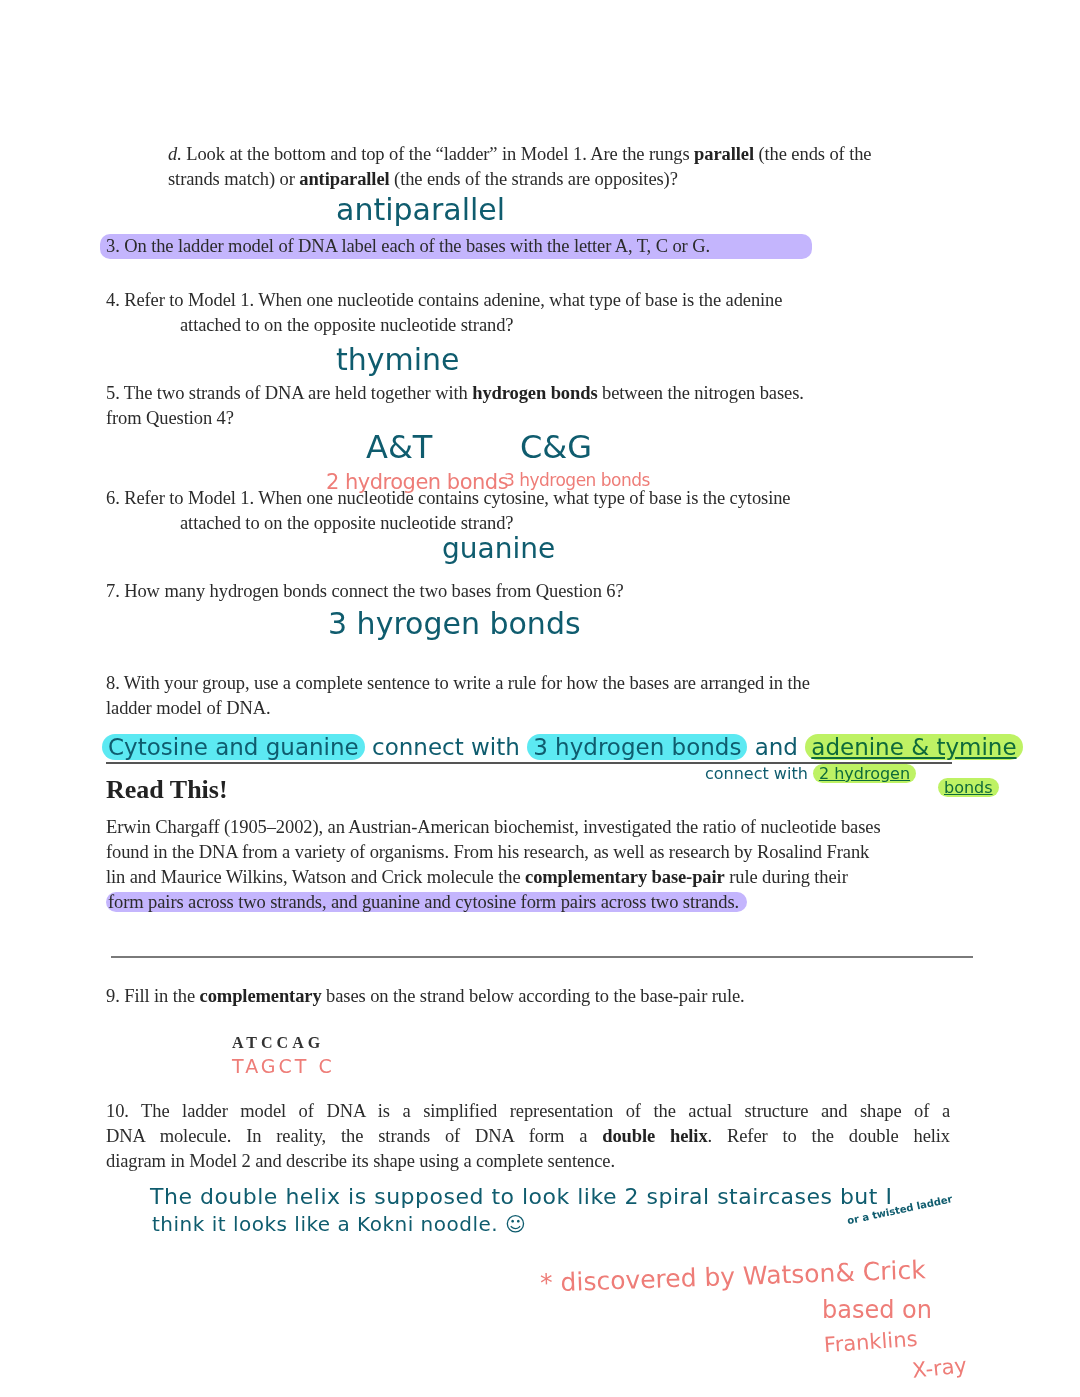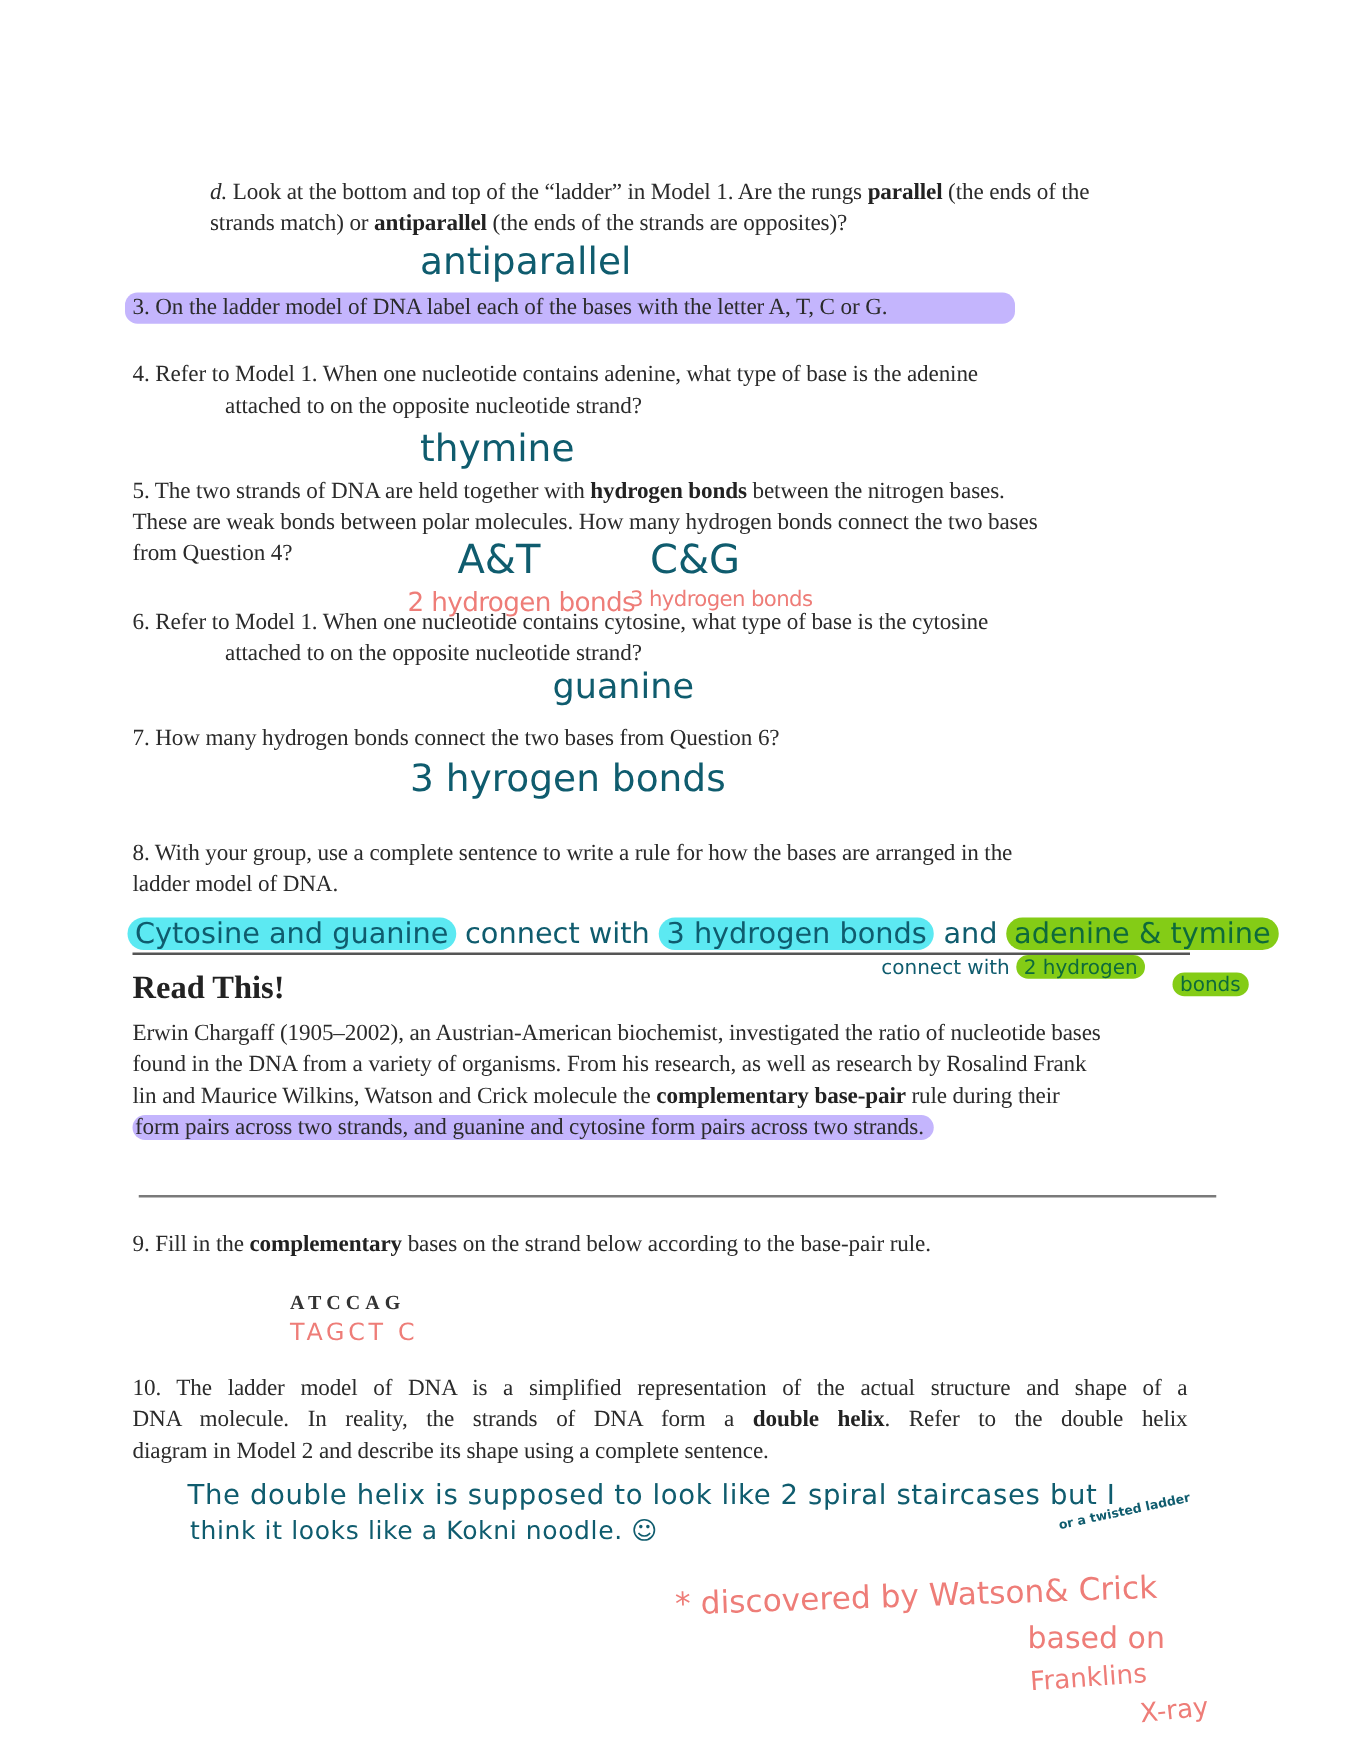--- a/index.html
+++ b/index.html
@@ -5,21 +5,21 @@
   html, body { margin: 0; padding: 0; background: #ffffff; }
   body { width: 1080px; height: 1397px; position: relative; overflow: hidden;
          font-family: "Liberation Serif", "DejaVu Serif", serif; color: #2b2b2b; }
   .abs { position: absolute; }
   .q { font-size: 18.5px; line-height: 25px; letter-spacing: -0.1px; }
   .q b { color: #222; }
   .hl-pink { background: #c4b5fd; border-radius: 10px; }
   .hand { font-family: "DejaVu Sans", sans-serif; color: #0f5c6e; font-weight: 600; }
   .hand-pink { font-family: "DejaVu Sans", sans-serif; color: #ee7d78; }
   .hl-cyan { background: #5ce9f2; border-radius: 14px; padding: 0 6px; }
-  .hl-yellow { background: #84cc16; border-radius: 14px; padding: 0 6px; }
+  .hl-yellow { background: #bef264; border-radius: 14px; padding: 0 6px; text-decoration: underline; }
   .rule { height: 2px; background: #7a7a7a; }
   .heading { font-size: 26px; font-weight: bold; color: #222; }
   .seq { font-size: 16px; letter-spacing: 4px; color: #333; font-weight: bold; }
 </style>
 </head>
 <body>
 
 <div class="abs q" style="left:168px; top:142px; width:830px;">
   <div><i>d.</i><span> Look at the bottom and top of the “ladder” in Model 1. Are the rungs </span><b>parallel</b><span> (the ends of  the</span></div>
   <div><span>strands match) or </span><b>antiparallel</b><span> (the ends of the strands are opposites)?</span></div>
@@ -29,21 +29,20 @@
 <div class="abs q hl-pink" style="left:100px; top:234px; width:700px; padding:0 6px;">3. On the ladder model of DNA label each of the bases with the letter A, T, C or G.</div>
 
 <div class="abs q" style="left:106px; top:288px; width:900px;">
   <div>4. Refer to Model 1. When one nucleotide contains adenine, what type of base is the adenine</div>
   <div style="padding-left:74px;">attached to on the opposite nucleotide strand?</div>
 </div>
 <div class="abs hand" style="left:336px; top:342px; font-size:30px; font-weight:500;">thymine</div>
 
 <div class="abs q" style="left:106px; top:381px; width:920px;">
   <div><span>5. The two strands of DNA are held together with </span><b>hydrogen bonds</b><span> between the nitrogen bases.</span></div>
-  <div>These are weak bonds between polar molecules. How many hydrogen bonds connect the two  bases</div>
   <div>from Question 4?</div>
 </div>
 <div class="abs hand" style="left:366px; top:428px; font-size:32px; font-weight:500;">A&amp;T</div>
 <div class="abs hand" style="left:520px; top:428px; font-size:32px; font-weight:500;">C&amp;G</div>
 <div class="abs hand-pink" style="left:326px; top:470px; font-size:21px; letter-spacing:-0.5px;">2 hydrogen bonds</div>
 <div class="abs hand-pink" style="left:504px; top:470px; font-size:17px; letter-spacing:-0.5px;">3 hydrogen bonds</div>
 
 <div class="abs q" style="left:106px; top:486px; width:900px;">
   <div>6. Refer to Model 1. When one nucleotide contains cytosine, what type of base is the cytosine</div>
   <div style="padding-left:74px;">attached to on the opposite nucleotide strand?</div>

